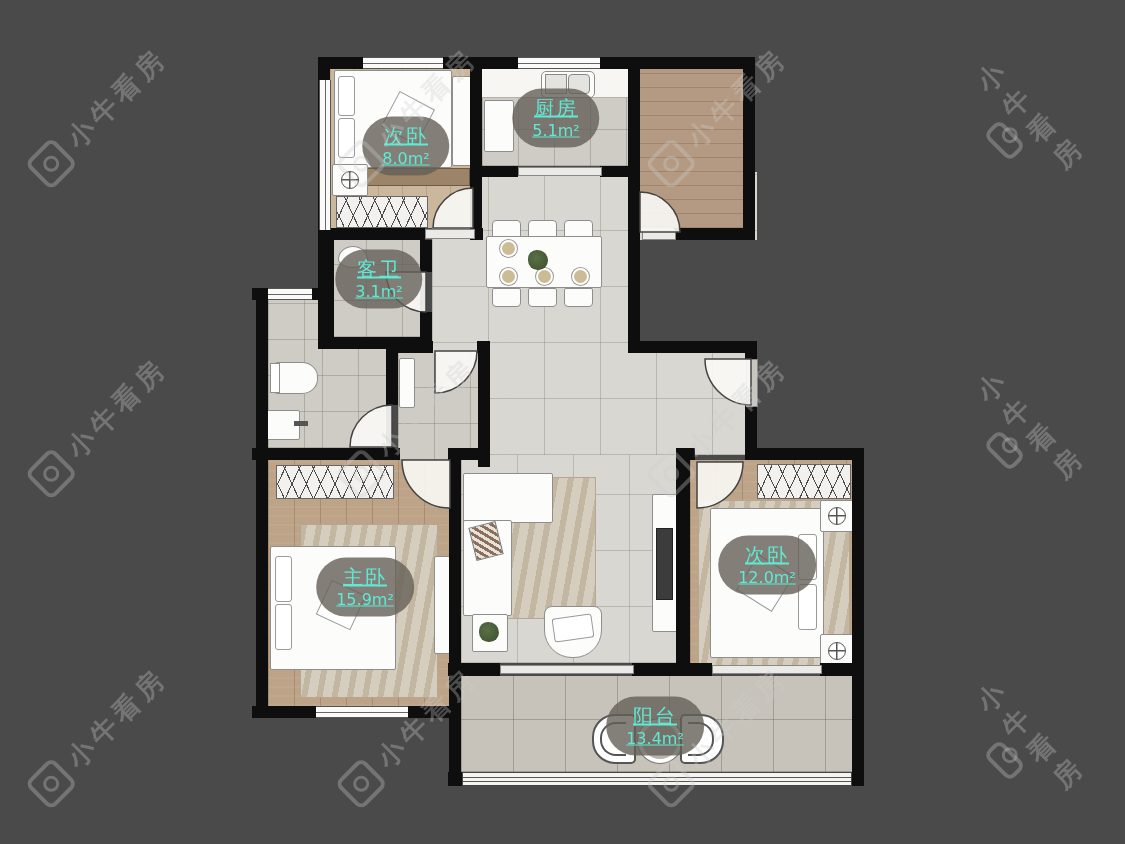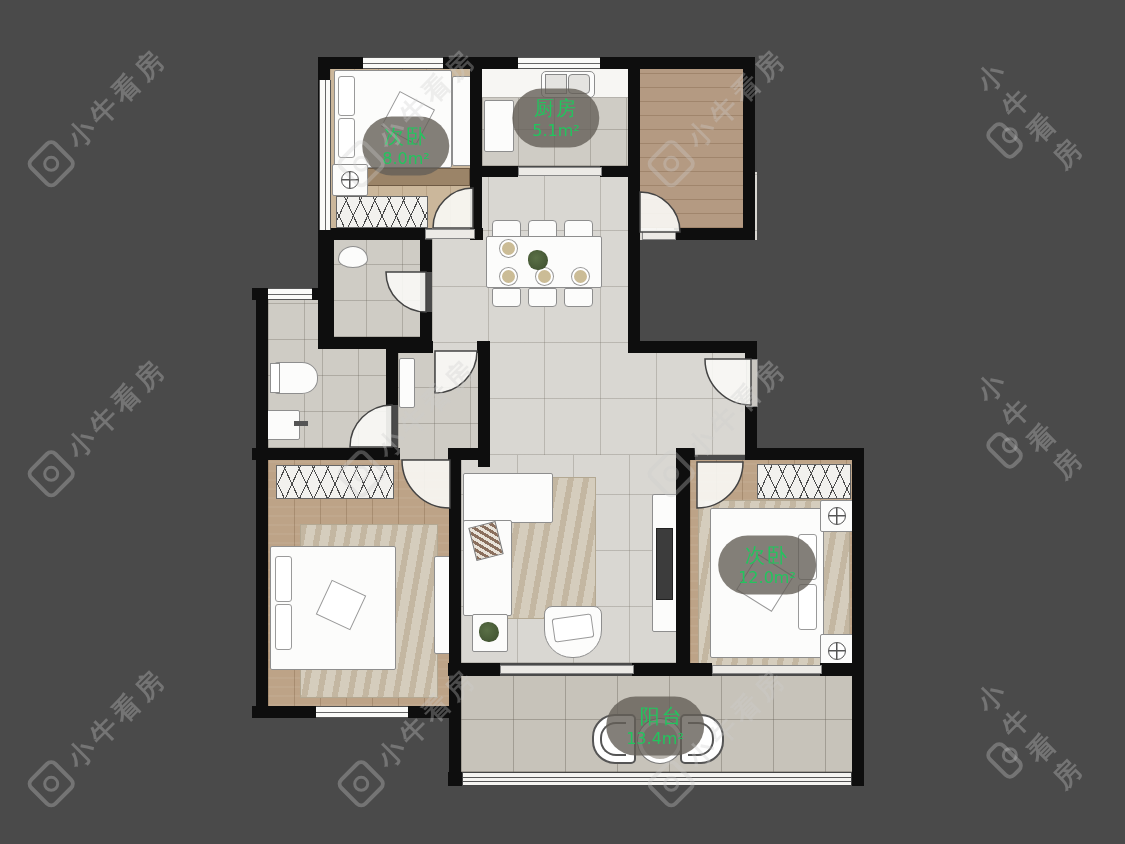--- a/index.html
+++ b/index.html
@@ -41,22 +41,22 @@
     background-image:repeating-linear-gradient(65deg,transparent 0 6px,#4a4a4a 6px 7px,transparent 7px 13px),
                      repeating-linear-gradient(-65deg,transparent 0 6px,#4a4a4a 6px 7px,transparent 7px 13px);}
   .rug{background-color:#d5cdbd;border:1px solid #b3a892;
     background-image:repeating-linear-gradient(100deg,rgba(150,125,90,.28) 0 6px,transparent 6px 15px);}
   .lamp{position:absolute;border:1.5px solid #555;border-radius:50%;background:
     linear-gradient(#555,#555) center/100% 1.5px no-repeat,
     linear-gradient(#555,#555) center/1.5px 100% no-repeat,#fff;}
   .pillow{position:absolute;background:#fff;border:1px solid #9a9a9a;border-radius:3px;}
   
   .pill{position:absolute;z-index:7;transform:translate(-50%,-50%);
-    background:rgba(100,95,88,0.80);color:#22c55e;border-radius:50px;
-    padding:7px 20px;display:flex;flex-direction:column;align-items:center;line-height:1.25;white-space:nowrap;}
+    background:rgba(100,95,88,0.80);color:#5eead4;border-radius:50px;
+    padding:7px 20px;display:flex;flex-direction:column;align-items:center;line-height:1.25;white-space:nowrap;text-decoration:underline;}
   .pill .nm{font-size:20px;font-weight:500;letter-spacing:2px;}
   .pill .ar{font-size:16px;}
   
   #doors{position:absolute;left:0;top:0;z-index:6;pointer-events:none;}
   
   .wm{position:absolute;z-index:8;transform:translate(-50%,-50%) rotate(-45deg);
     display:flex;align-items:center;gap:10px;color:rgba(205,205,205,0.32);pointer-events:none;}
   .wm .logo{width:30px;height:30px;border:4px solid currentColor;border-radius:8px;position:relative;}
   .wm .logo::after{content:"";position:absolute;left:7px;top:7px;width:10px;height:10px;
     border:3px solid currentColor;border-radius:50%;}
@@ -224,25 +224,33 @@
   </svg>
 
   <div class="pill" style="left:406px;top:146px;">
     <span class="nm">次卧</span>
     <span class="ar">8.0m²</span>
   </div>
   <div class="pill" style="left:556px;top:118px;">
     <span class="nm">厨房</span>
     <span class="ar">5.1m²</span>
   </div>
+  <div class="pill" style="left:379px;top:279px;">
+    <span class="nm">客卫</span>
+    <span class="ar">3.1m²</span>
+  </div>
+  <div class="pill" style="left:365px;top:587px;">
+    <span class="nm">主卧</span>
+    <span class="ar">15.9m²</span>
+  </div>
   <div class="pill" style="left:767px;top:565px;">
     <span class="nm">次卧</span>
     <span class="ar">12.0m²</span>
   </div>
-  <div class="pill" style="left:655px;top:726px;align-items:flex-end;">
+  <div class="pill" style="left:655px;top:726px;">
     <span class="nm">阳台</span>
     <span class="ar">13.4m²</span>
   </div>
 
 <div class="wm" style="left: 100px; top: 115px;">
       <span class="logo"></span>
       <span class="txt">小牛看房</span>
     </div>
     <div class="wm" style="left: 410px; top: 115px;">
       <span class="logo"></span>

